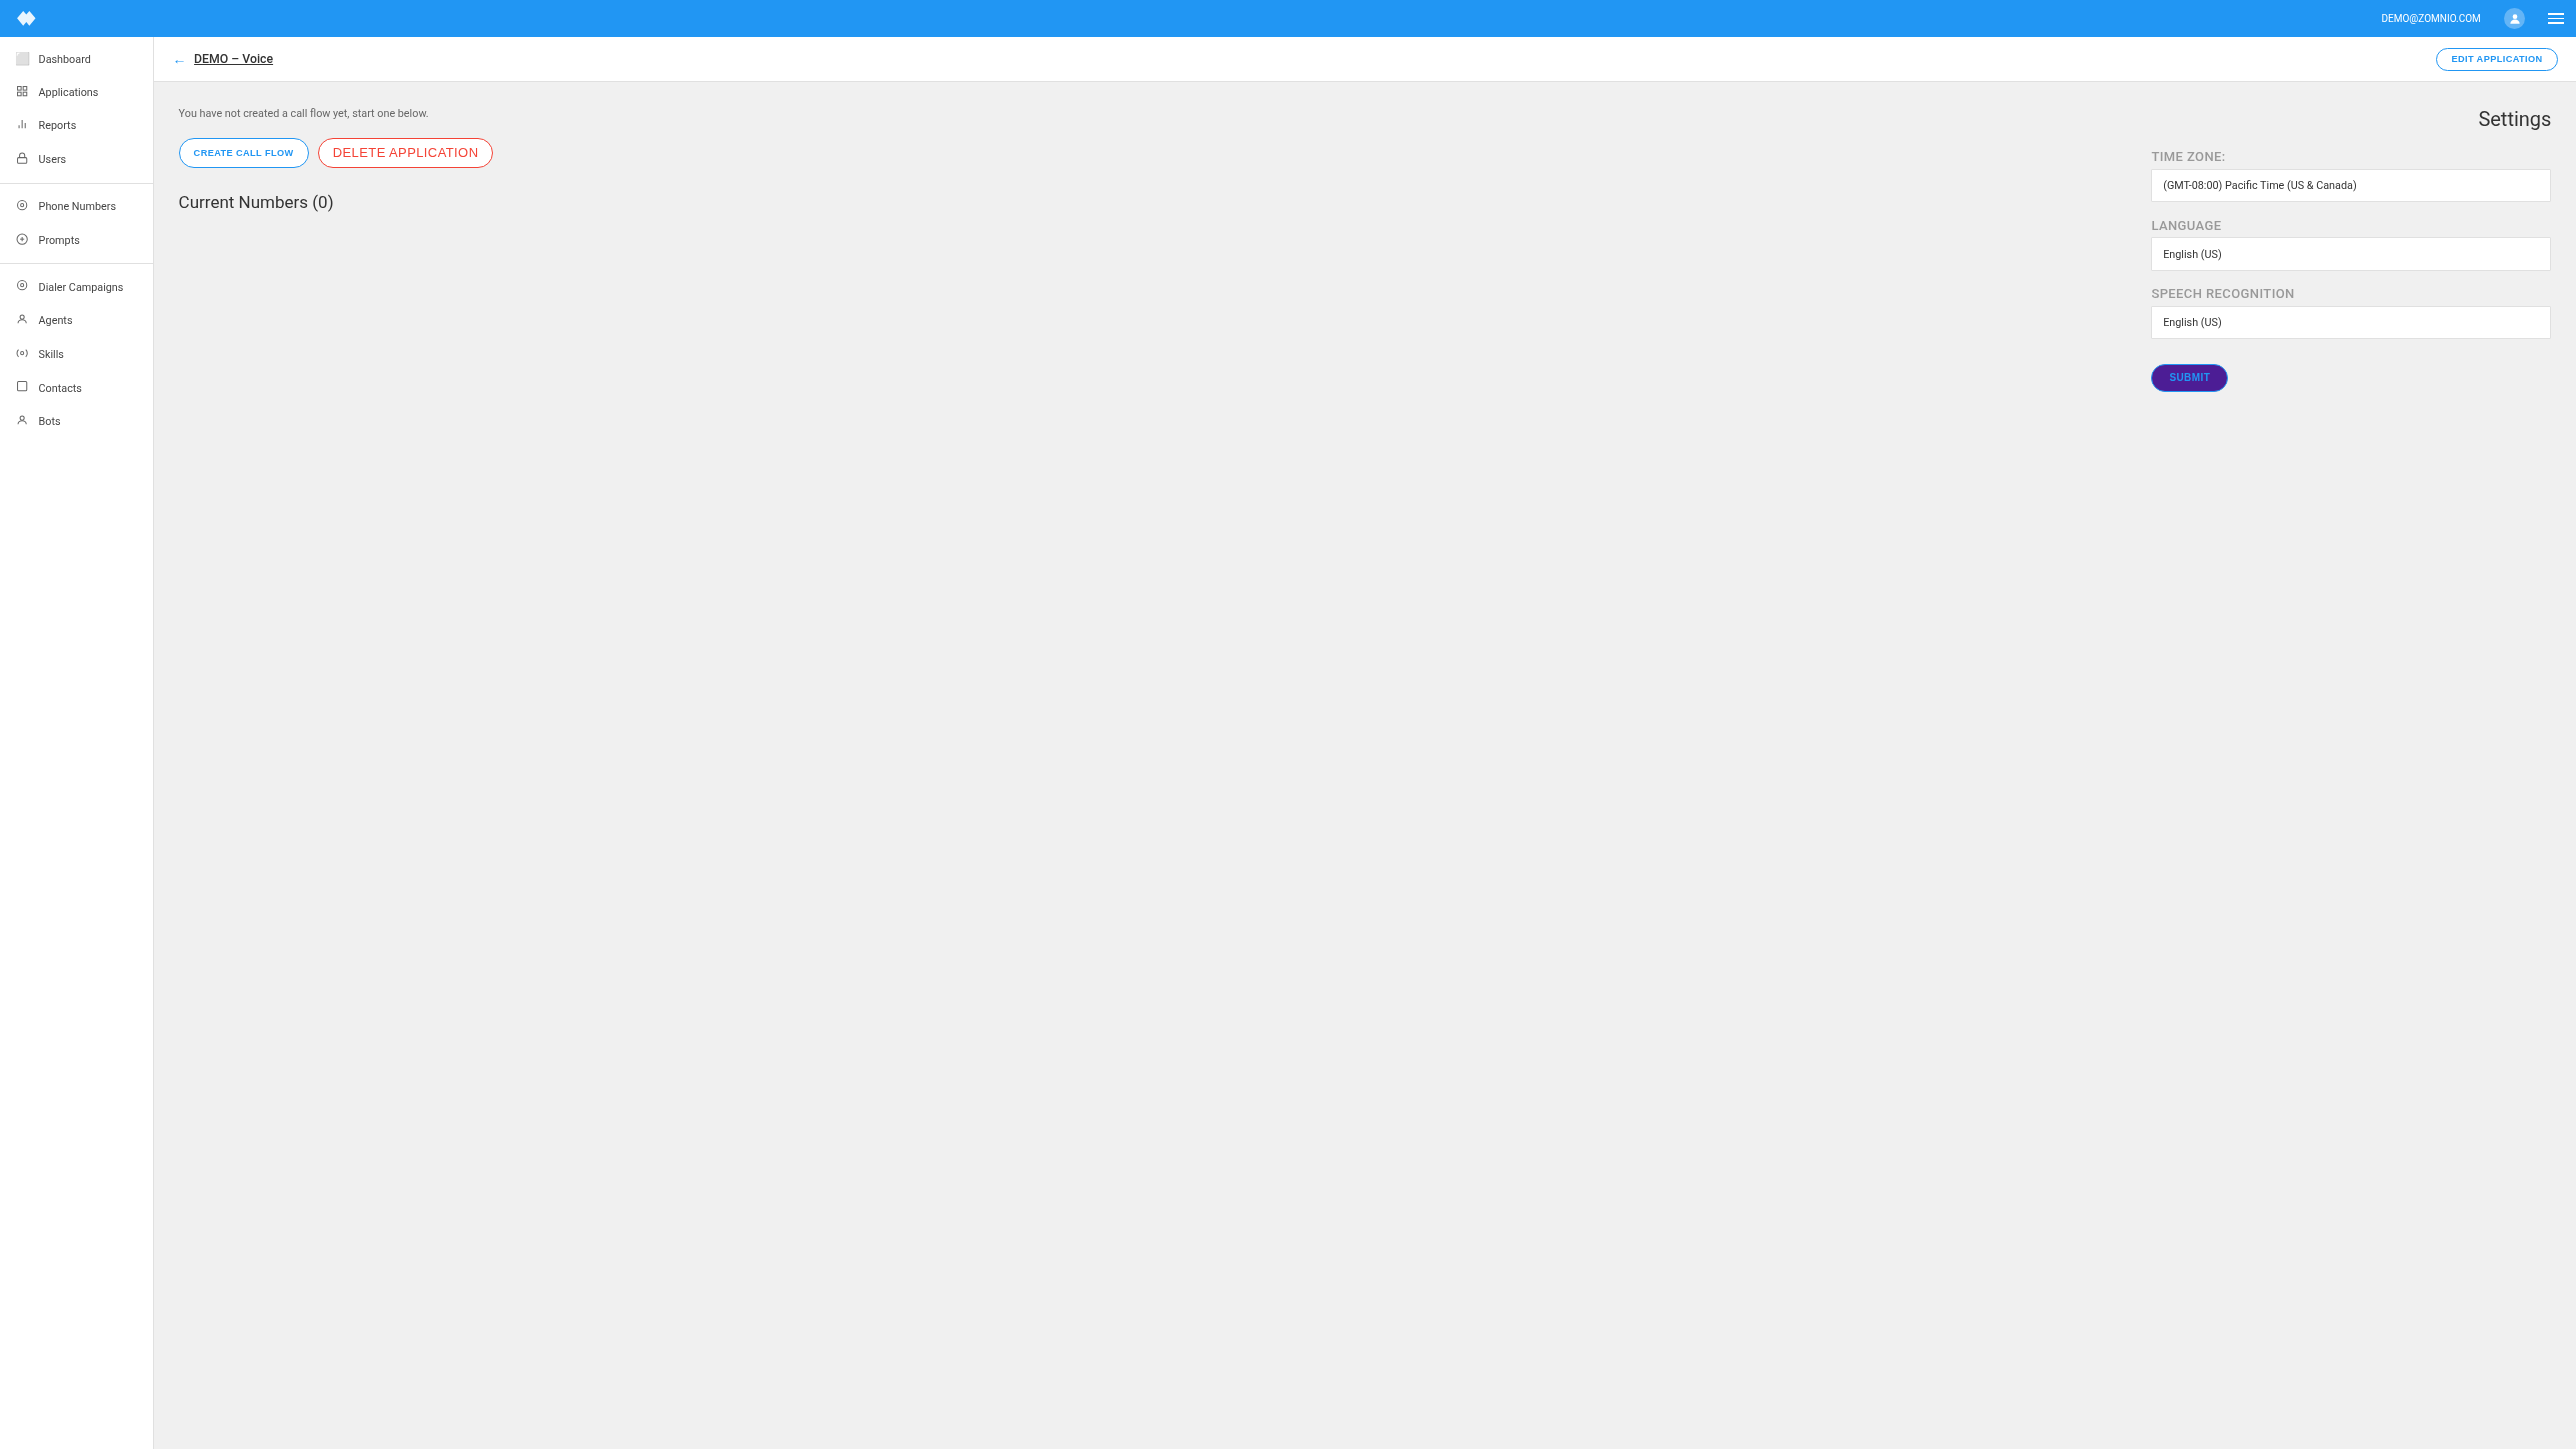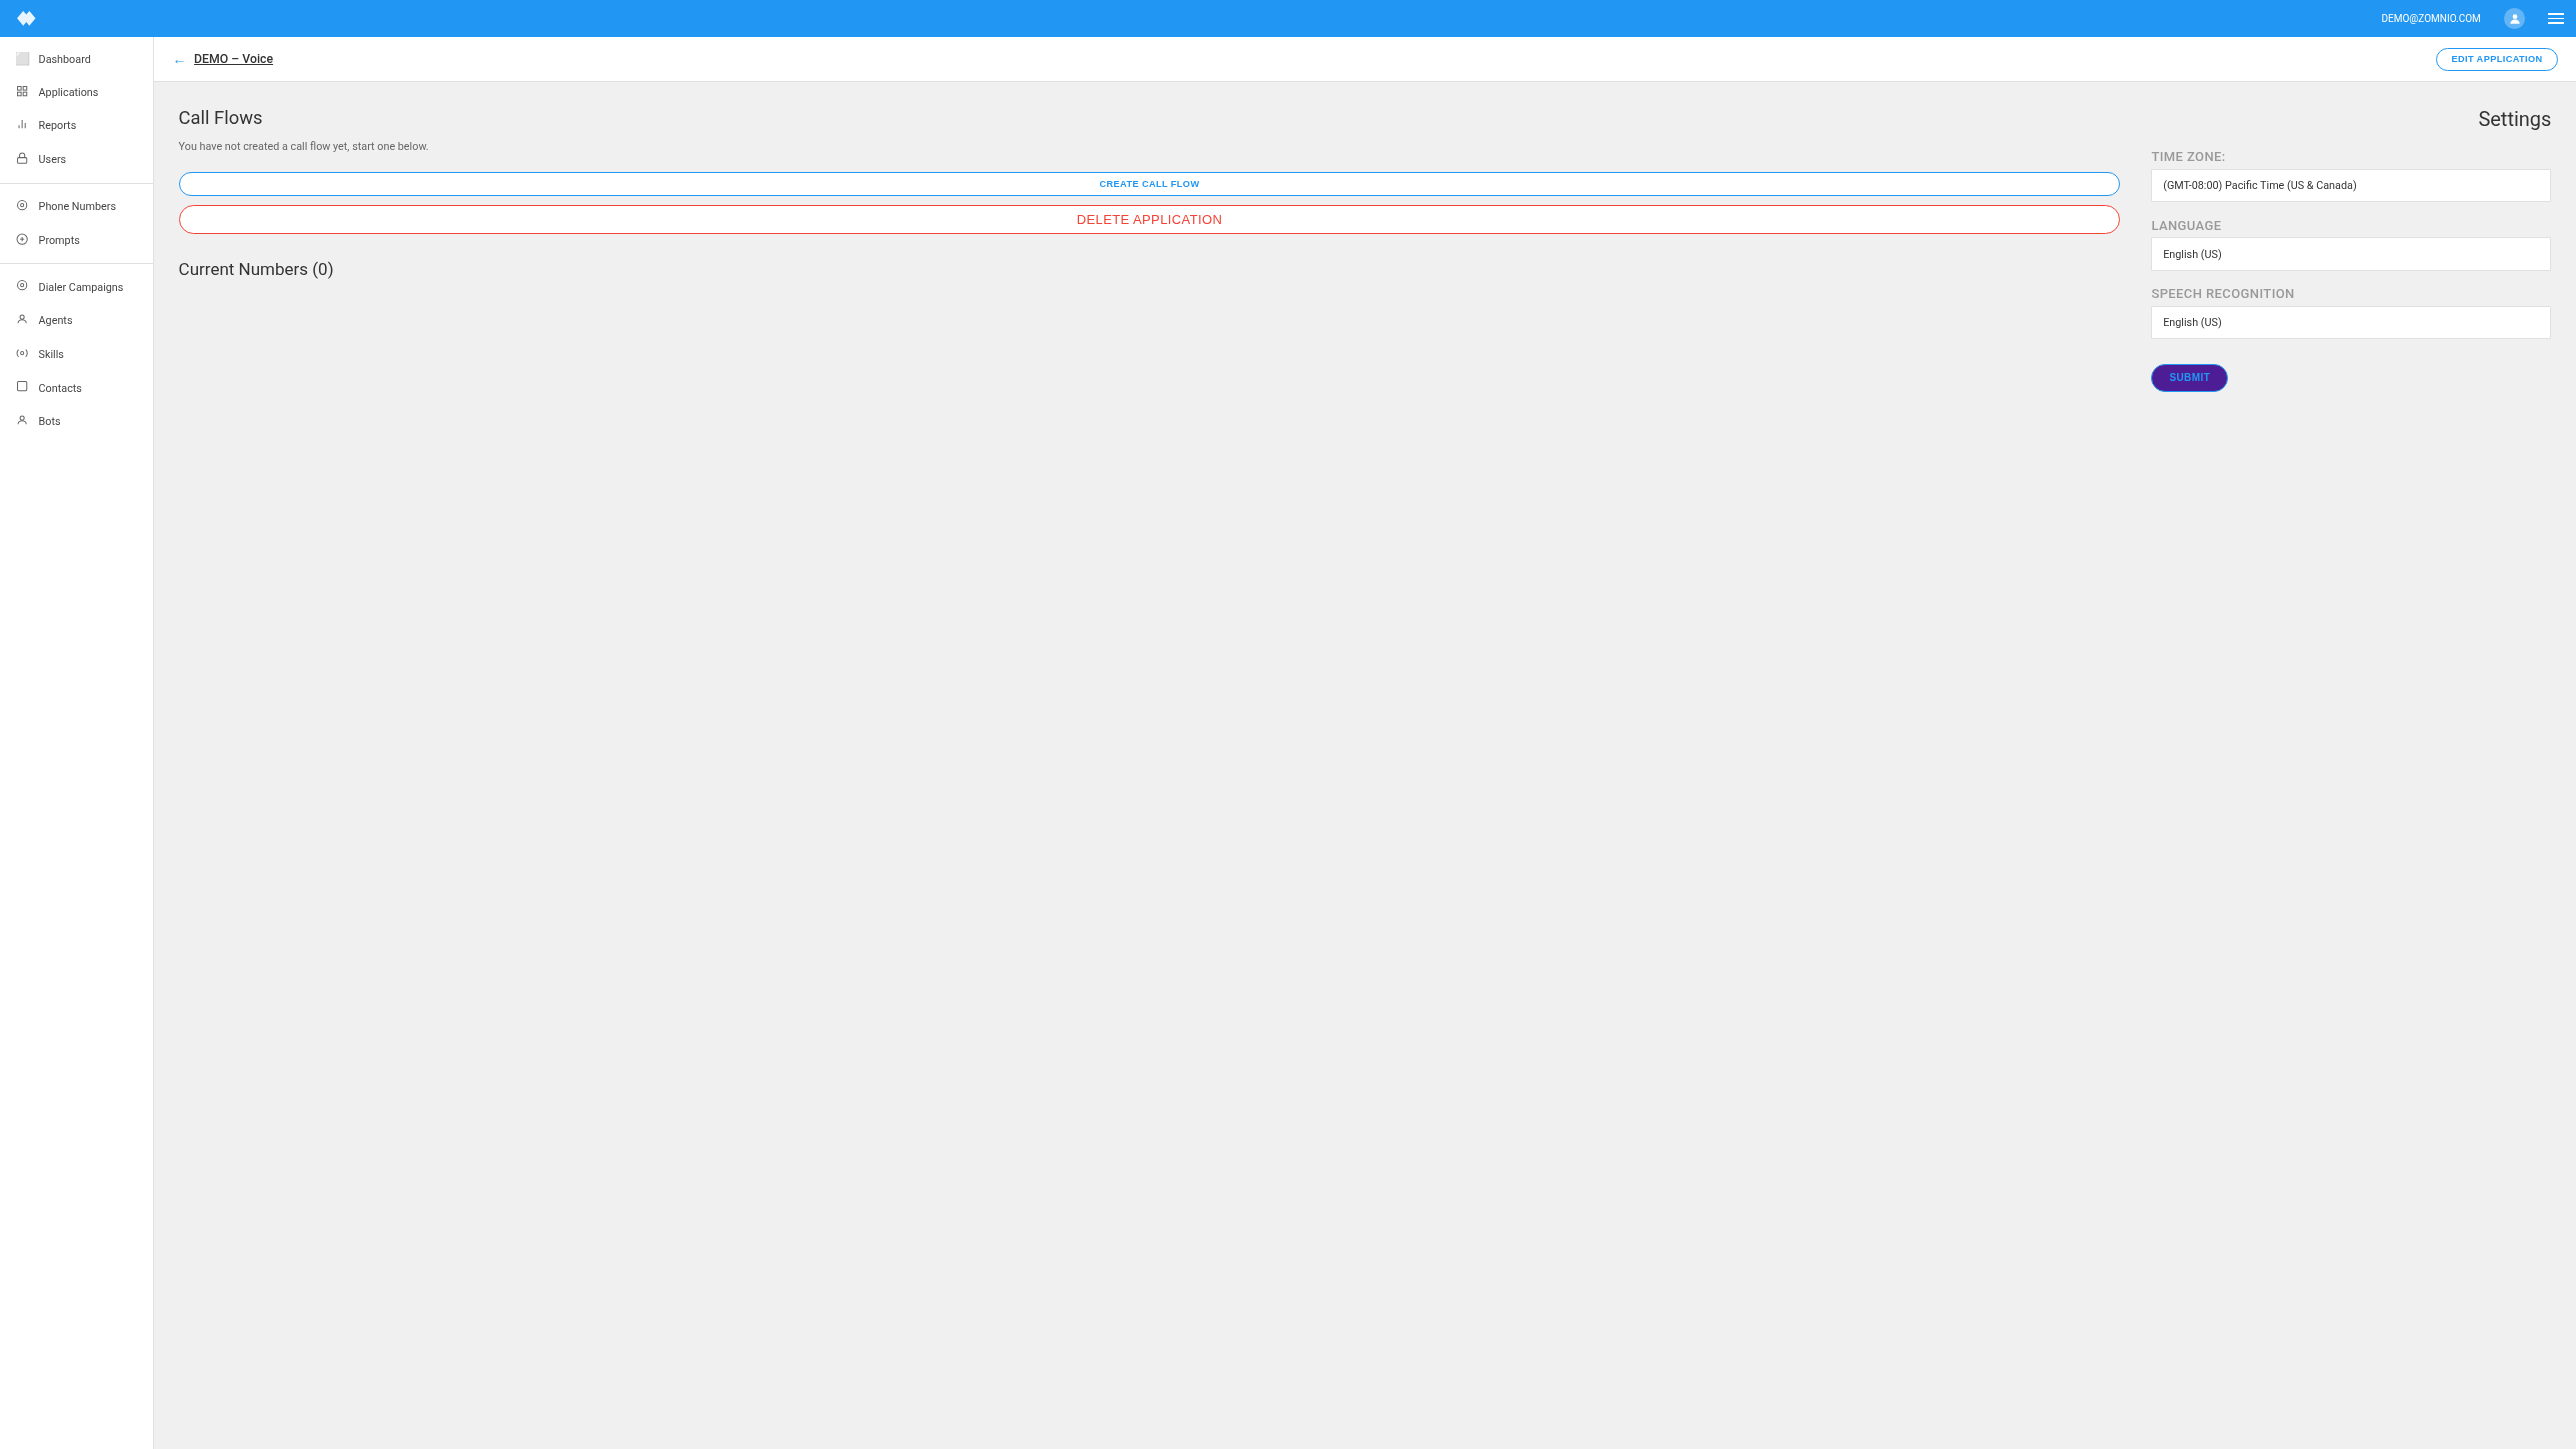--- a/index.html
+++ b/index.html
@@ -166,21 +166,20 @@
     }
     .section-subtitle {
       font-size: 10.8px;
       color: #666;
       margin-bottom: 18.4px;
     }
     .action-buttons {
       display: flex;
       gap: 9.2px;
       margin-bottom: 24.6px;
-      flex-direction: column;
     }
     .btn-create-call-flow {
       border: 1.5px solid #2196f3;
       color: #2196f3;
       background: white;
       padding: 6.1px 14px;
       border-radius: 15.4px;
       font-size: 9.2px;
       font-weight: 700;
       letter-spacing: 0.4px;
@@ -382,21 +381,20 @@
       <div class="page-header-left">
         <span class="back-arrow">←</span>
         <span class="page-title">DEMO – Voice</span>
       </div>
       <button class="edit-application-btn">EDIT APPLICATION</button>
     </div>
 
     <div class="content-area">
 
       <div class="call-flows-section">
-        <h2 class="section-title">Call Flows</h2>
         <p class="section-subtitle">You have not created a call flow yet, start one below.</p>
         <div class="action-buttons">
           <button class="btn-create-call-flow">CREATE CALL FLOW</button>
           <button class="btn-delete-application">DELETE APPLICATION</button>
         </div>
         <h3 class="current-numbers-title">Current Numbers (0)</h3>
       </div>
 
       <div class="settings-section">
         <h2 class="settings-title">Settings</h2>

